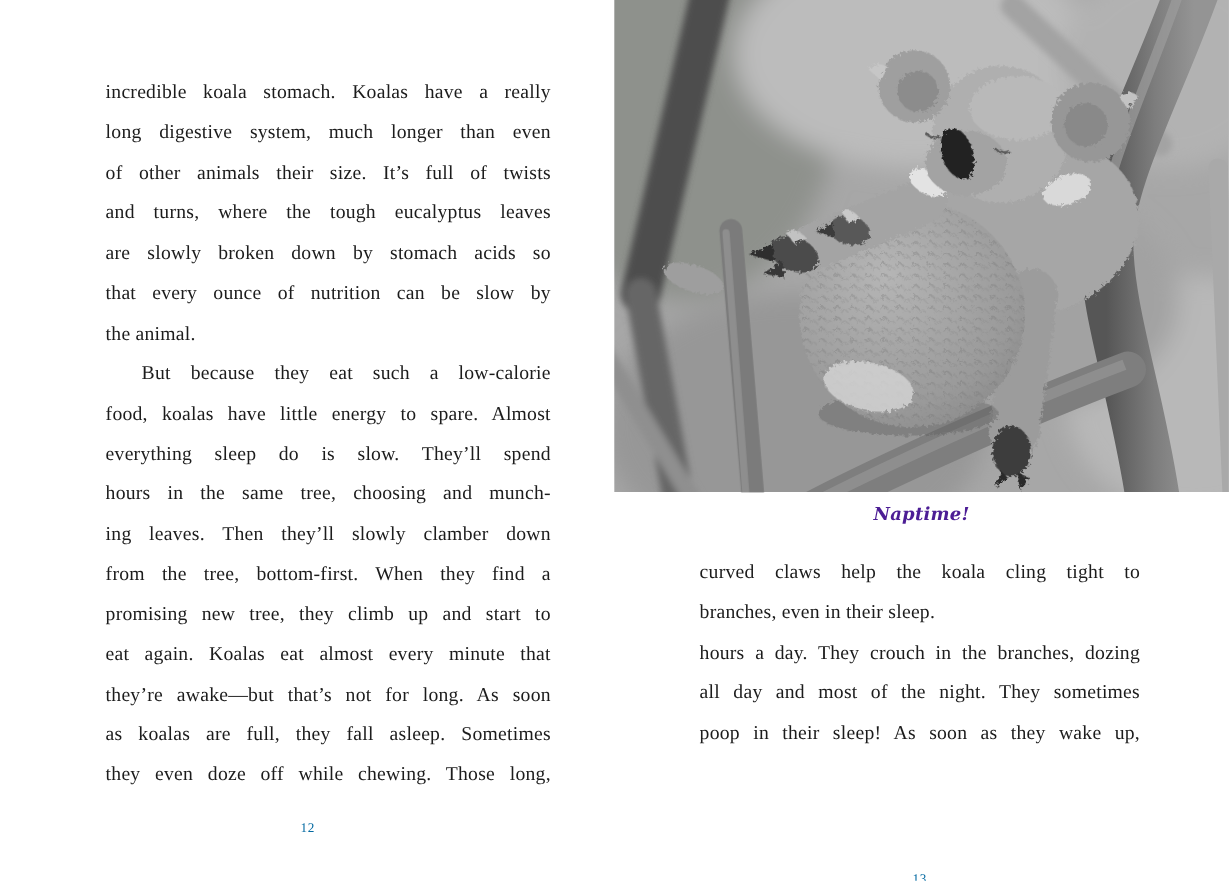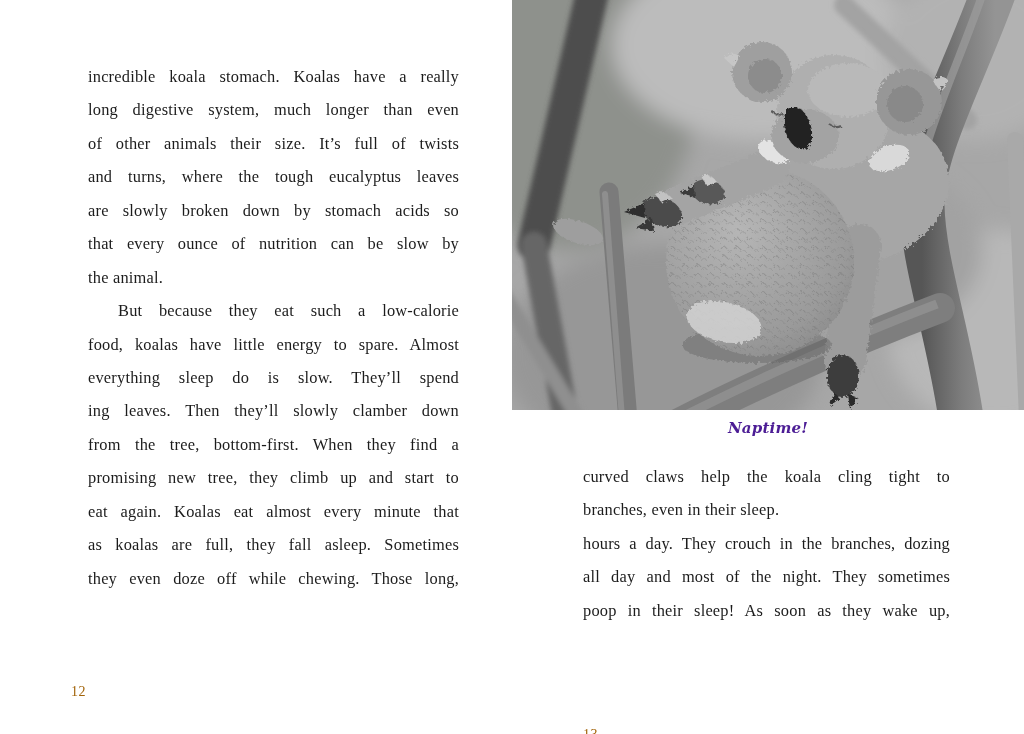--- a/index.html
+++ b/index.html
@@ -33,21 +33,22 @@
     left:512px;top:419px;width:512px;
     text-align:center;
     font-family:"DejaVu Serif","Liberation Serif",serif;
     font-style:italic;font-weight:bold;
     font-size:15px;color:#4c1d95;
     letter-spacing:0.2px;
   }
   
   .pageno{
     position:absolute;top:684px;
-    font-size:14px;color:#a16207;
+    text-align:center;
+    font-size:11px;color:#0369a1;
     letter-spacing:0.5px;
   }
   .pageno.left{left:71px;width:371px;}
   .pageno.right{left:583px;width:367px;margin-top:43px;}
   
   .photo{
     position:absolute;left:512px;top:0;width:512px;height:410px;
     overflow:hidden;background:#a9a9a9;
   }
   .photo svg{display:block;width:512px;height:410px;}
@@ -177,24 +178,26 @@
   <div class="line">incredible koala stomach. Koalas have a really</div>
   <div class="line">long digestive system, much longer than even</div>
   <div class="line">of other animals their size. It’s full of twists</div>
   <div class="line">and turns, where the tough eucalyptus leaves</div>
   <div class="line">are slowly broken down by stomach acids so</div>
   <div class="line">that every ounce of nutrition can be slow by</div>
   <div class="line end">the animal.</div>
   <div class="line indent">But because they eat such a low-calorie</div>
   <div class="line">food, koalas have little energy to spare. Almost</div>
   <div class="line">everything sleep do is slow. They’ll spend</div>
+  <div class="line">hours in the same tree, choosing and munch-</div>
   <div class="line">ing leaves. Then they’ll slowly clamber down</div>
   <div class="line">from the tree, bottom-first. When they find a</div>
   <div class="line">promising new tree, they climb up and start to</div>
   <div class="line">eat again. Koalas eat almost every minute that</div>
+  <div class="line">they’re awake—but that’s not for long. As soon</div>
   <div class="line">as koalas are full, they fall asleep. Sometimes</div>
   <div class="line">they even doze off while chewing. Those long,</div>
 </div>
 
 <div class="textcol col-right">
   <div class="line">curved claws help the koala cling tight to</div>
   <div class="line end">branches, even in their sleep.</div>
   <div class="line">hours a day. They crouch in the branches, dozing</div>
   <div class="line">all day and most of the night. They sometimes</div>
   <div class="line">poop in their sleep! As soon as they wake up,</div>

